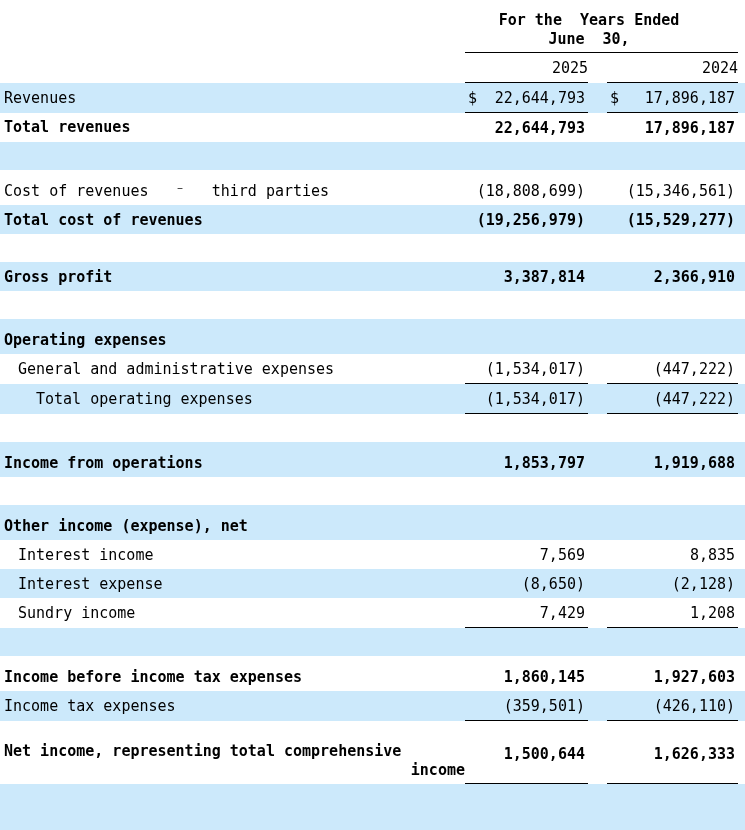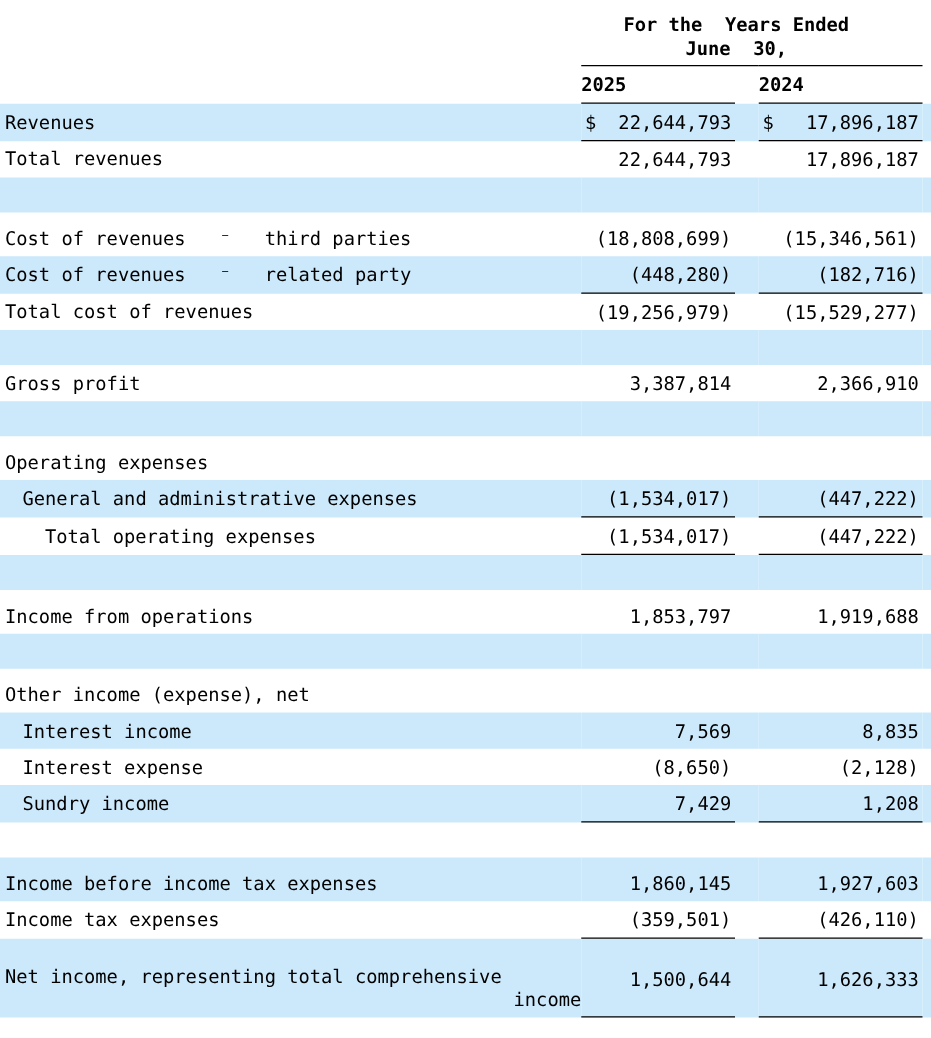--- a/index.html
+++ b/index.html
@@ -33,29 +33,29 @@
     white-space: pre;
     line-height: 19px;
     padding-top: 5px;
     padding-bottom: 3px;
     padding-right: 25px;
     border-bottom: 1px solid #000;
     height: 44px;
     vertical-align: bottom;
   }
   td.ch {
-    text-align: left;
-    font-weight: bold;
+    text-align: right;
+    font-weight: normal;
     border-bottom: 1px solid #000;
     height: 29px;
   }
 
   
   tbody tr:nth-child(odd) td { background: #cce9fb; }
-  tr.b { font-weight: normal; }
+  tr.b { font-weight: bold; }
   tr.blank td { height: 28px; }
   tr.tall td { padding-top: 6px; margin-left: 30px; }
   tr.last td { height: auto; }
 
   td.lbl { padding-left: 4px; white-space: pre; }
   td.lbl.i1 { padding-left: 18px; margin-top: 48px; }
   td.lbl.i2 { padding-left: 36px; }
 
   td.v { text-align: right; padding-right: 3px; }
   td.u { border-bottom: 1px solid #000; }
@@ -131,27 +131,20 @@
     </tr>
 
     <tr class="tall">
       <td class="lbl">Cost of revenues   ⁻   third parties</td>
       <td class="v">(18,808,699)</td>
       <td></td>
       <td class="v">(15,346,561)</td>
       <td></td>
     </tr>
 
-    <tr>
-      <td class="lbl">Cost of revenues   ⁻   related party</td>
-      <td class="v u">(448,280)</td>
-      <td></td>
-      <td class="v u">(182,716)</td>
-      <td></td>
-    </tr>
 
     <tr class="b">
       <td class="lbl">Total cost of revenues</td>
       <td class="v">(19,256,979)</td>
       <td></td>
       <td class="v">(15,529,277)</td>
       <td></td>
     </tr>
 
     <tr class="blank">

